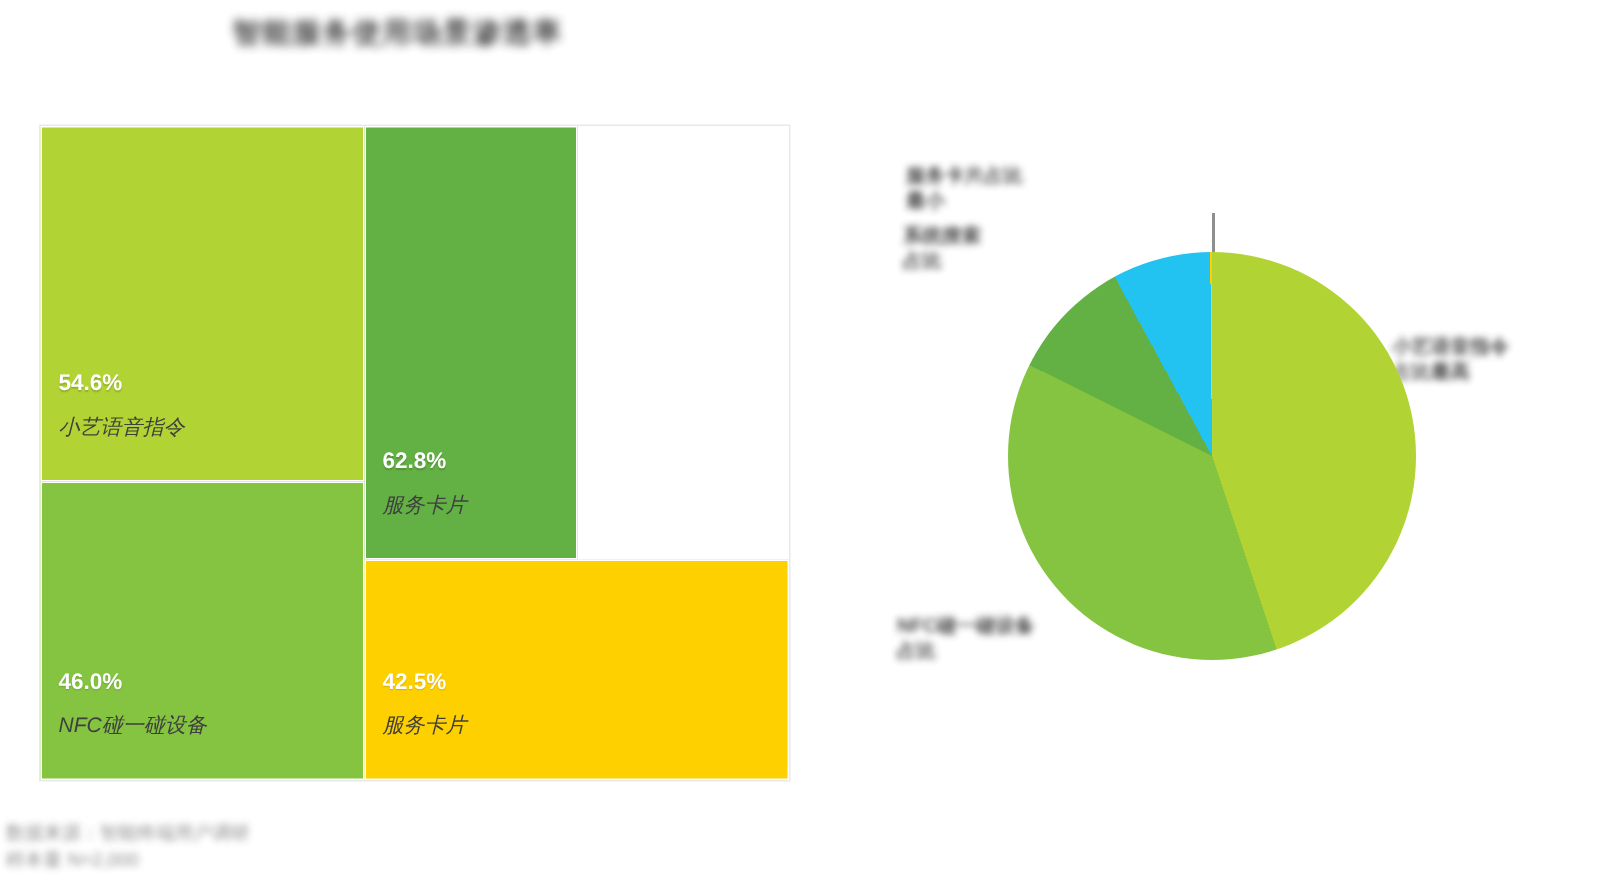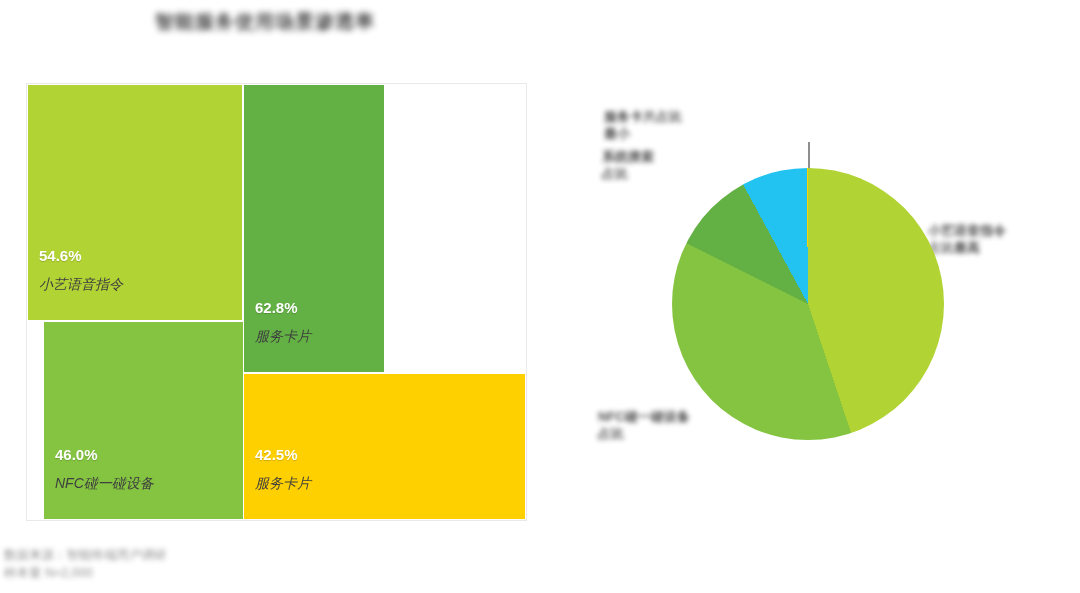--- a/index.html
+++ b/index.html
@@ -111,21 +111,21 @@
 
   <div class="title title-left">智能服务使用场景渗透率</div>
 
   <div class="treemap">
 
     <div class="cell" style="left:0px;top:0px;width:216px;height:237px;background:#B2D334;">
       <span class="pct">54.6%</span>
       <span class="lbl">小艺语音指令</span>
     </div>
 
-    <div class="cell" style="left:16px;top:237px;width:216px;height:199px;background:#84C441;">
+    <div class="cell" style="left:0px;top:237px;width:216px;height:199px;background:#84C441;">
       <span class="pct">46.0%</span>
       <span class="lbl">NFC碰一碰设备</span>
     </div>
 
     <div class="cell" style="left:216px;top:0px;width:142px;height:289px;background:#63B144;">
       <span class="pct">62.8%</span>
       <span class="lbl">服务卡片</span>
     </div>
 
 

